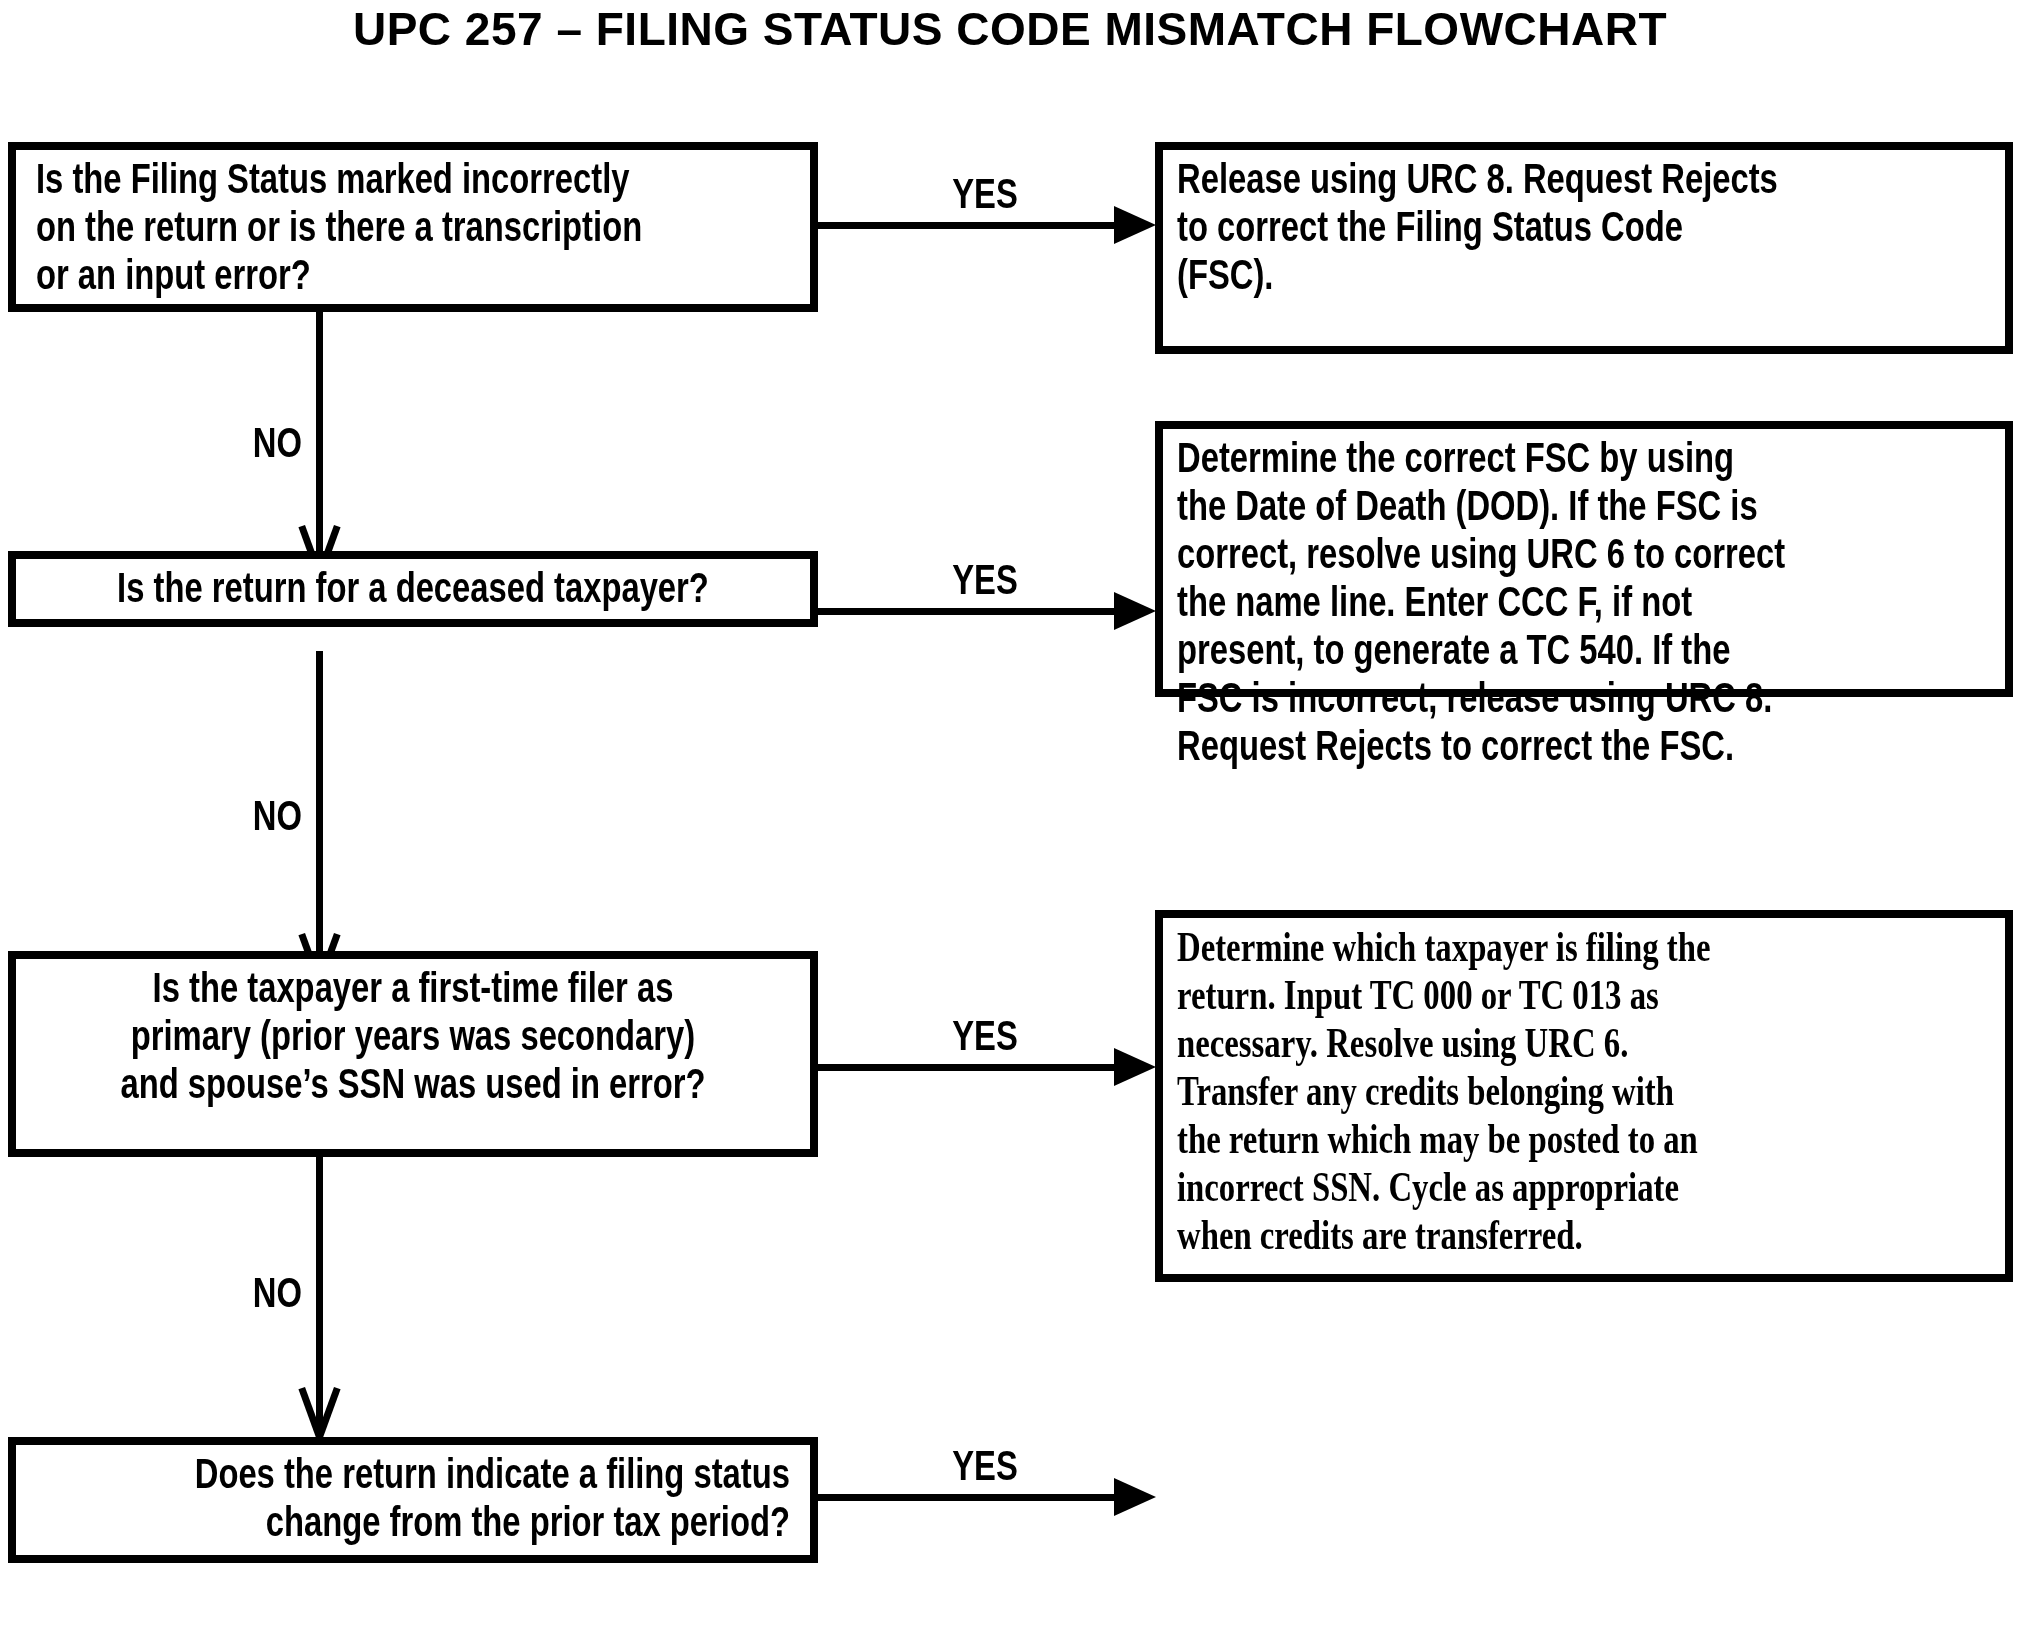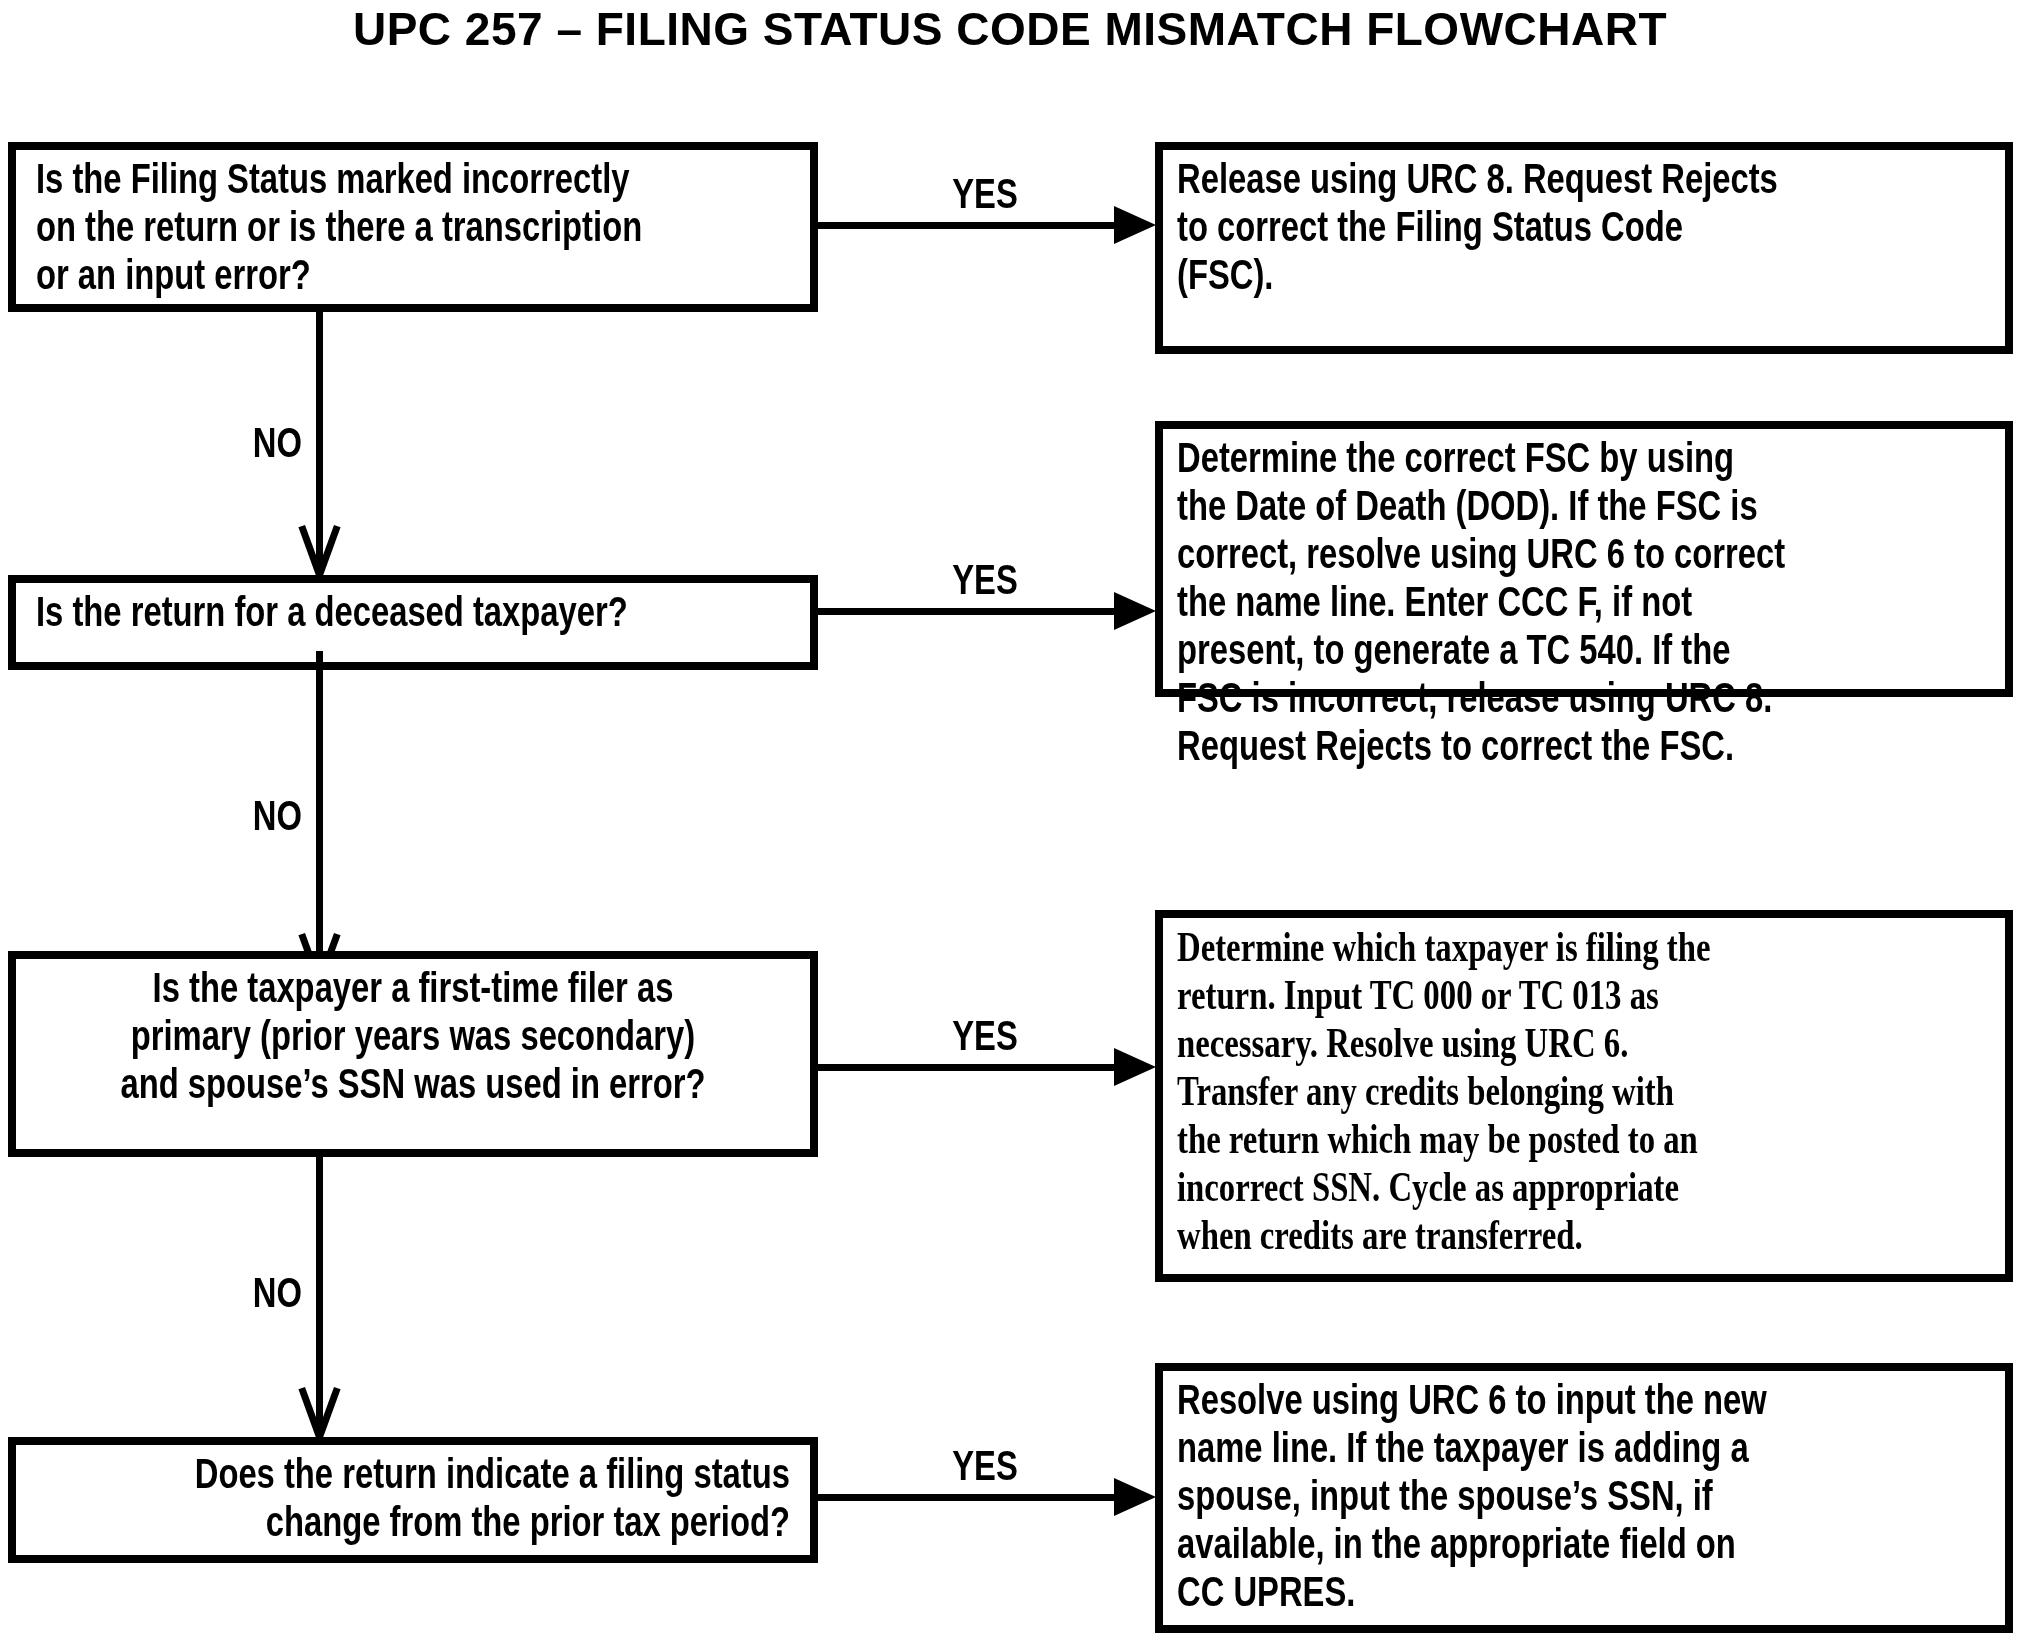--- a/index.html
+++ b/index.html
@@ -54,21 +54,21 @@
     <div class="boxtext">Release using URC 8. Request Rejects
 to correct the Filing Status Code
 (FSC).</div>
   </div>
 
   <div class="vline" style="left:316px;top:312px;height:263px;"></div>
   <div class="varm l" style="left:316px;top:523px;"></div>
   <div class="varm r" style="left:316px;top:523px;"></div>
   <div class="label no-label" style="top:419px;">NO</div>
 
-  <div class="box qbox" style="top:575px;height:95px;">
+  <div class="box qbox" style="top:551px;height:76px;text-align:center;">
     <div class="boxtext">Is the return for a deceased taxpayer?</div>
   </div>
   <div class="label yes-label" style="top:556px;">YES</div>
   <div class="hline" style="left:818px;top:608px;width:304px;"></div>
   <div class="tri-right" style="left:1114px;top:592px;"></div>
   <div class="box abox" style="top:421px;height:276px;">
     <div class="boxtext">Determine the correct FSC by using
 the Date of Death (DOD).  If the FSC is
 correct, resolve using URC 6 to correct
 the name line. Enter CCC F, if not
@@ -105,21 +105,14 @@
   <div class="varm r" style="left:316px;top:1385px;"></div>
   <div class="label no-label" style="top:1269px;">NO</div>
 
   <div class="box qbox" style="top:1437px;height:126px;text-align:right;">
     <div class="boxtext">Does the return indicate a filing status
 change from the prior tax period?</div>
   </div>
   <div class="label yes-label" style="top:1442px;">YES</div>
   <div class="hline" style="left:818px;top:1494px;width:304px;"></div>
   <div class="tri-right" style="left:1114px;top:1478px;"></div>
-  <div class="box abox" style="top:1363px;height:270px;">
-    <div class="boxtext">Resolve using URC 6 to input the new
-name line. If the taxpayer is adding a
-spouse, input the spouse’s SSN, if
-available, in the appropriate field on
-CC UPRES.</div>
-  </div>
 
 </div>
 
 </body></html>

